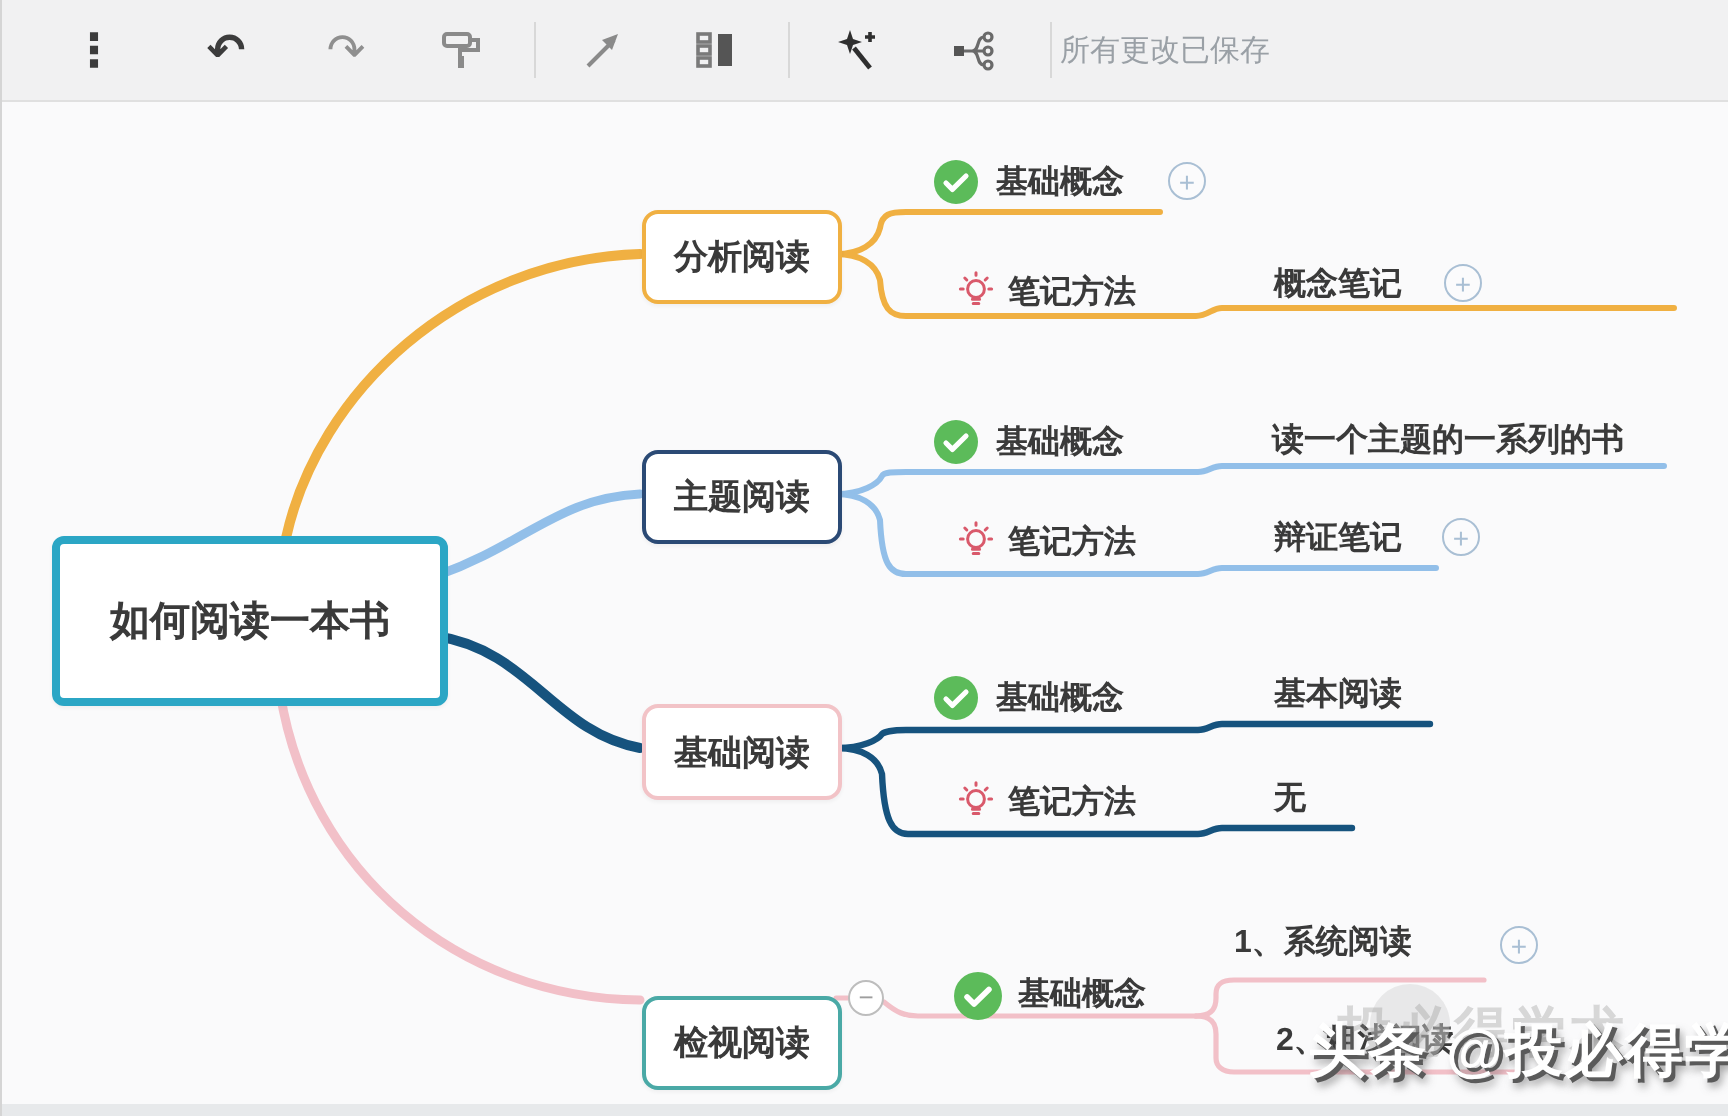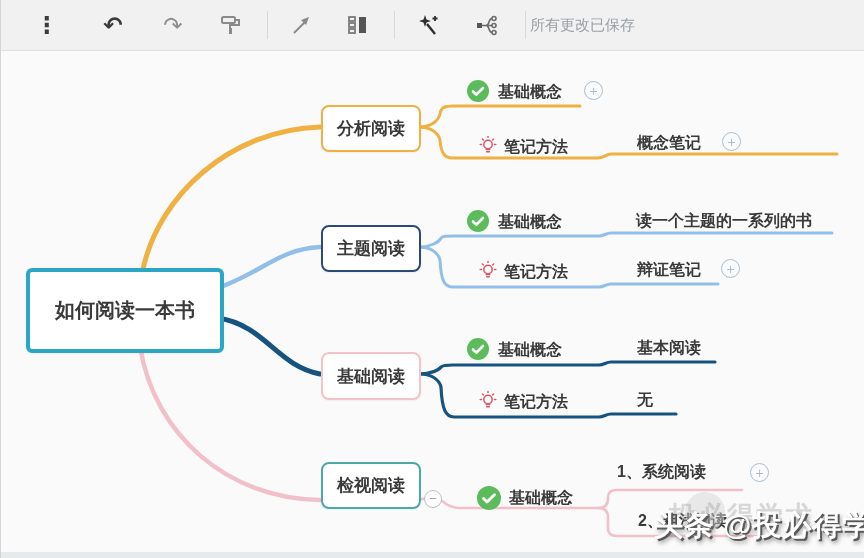--- a/index.html
+++ b/index.html
@@ -29,21 +29,21 @@
     display:flex;align-items:center;justify-content:center;
     font-weight:600;white-space:nowrap;cursor:pointer;
     box-shadow:0 1px 2px rgba(0,0,0,0.05);
   }
   .root-box{left:25px;top:268px;width:190px;height:77px;
     border:4px solid #2BA6C5;border-radius:6px;font-size:20px;}
   .b-box{width:96px;height:43px;font-size:17px;}
   .box-analytic {left:320px;top:105px;border:2px solid #F0B042;}
   .box-syntopic {left:320px;top:225px;border:2px solid #2B4A75;}
   .box-elementary{left:320px;top:352px;height:44px;border:2px solid #F2C3C7;}
-  .box-inspect  {left:320px;top:462px;border:2px solid #4AA9A6;}
+  .box-inspect  {left:320px;top:498px;border:2px solid #4AA9A6;}
   
   .child-label{position:absolute;z-index:10;font-size:16px;font-weight:600;
     height:22px;line-height:22px;white-space:nowrap;color:#3a3a3a;cursor:pointer;}
   .mk-icon{position:absolute;z-index:11;width:22px;height:22px;}
   .plus-btn{
     position:absolute;z-index:12;width:19px;height:19px;border-radius:50%;
     border:1.5px solid #A9BFD4;color:#A9BFD4;background:#FBFBFC;
     font-size:14px;line-height:18px;text-align:center;cursor:pointer;
     box-sizing:border-box;
   }

